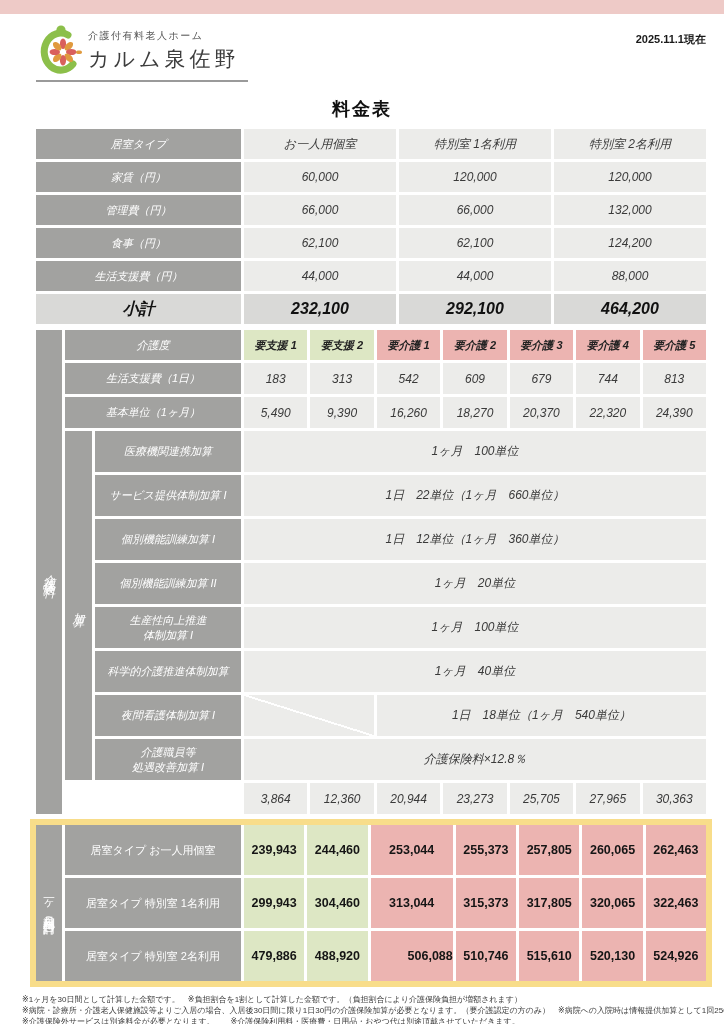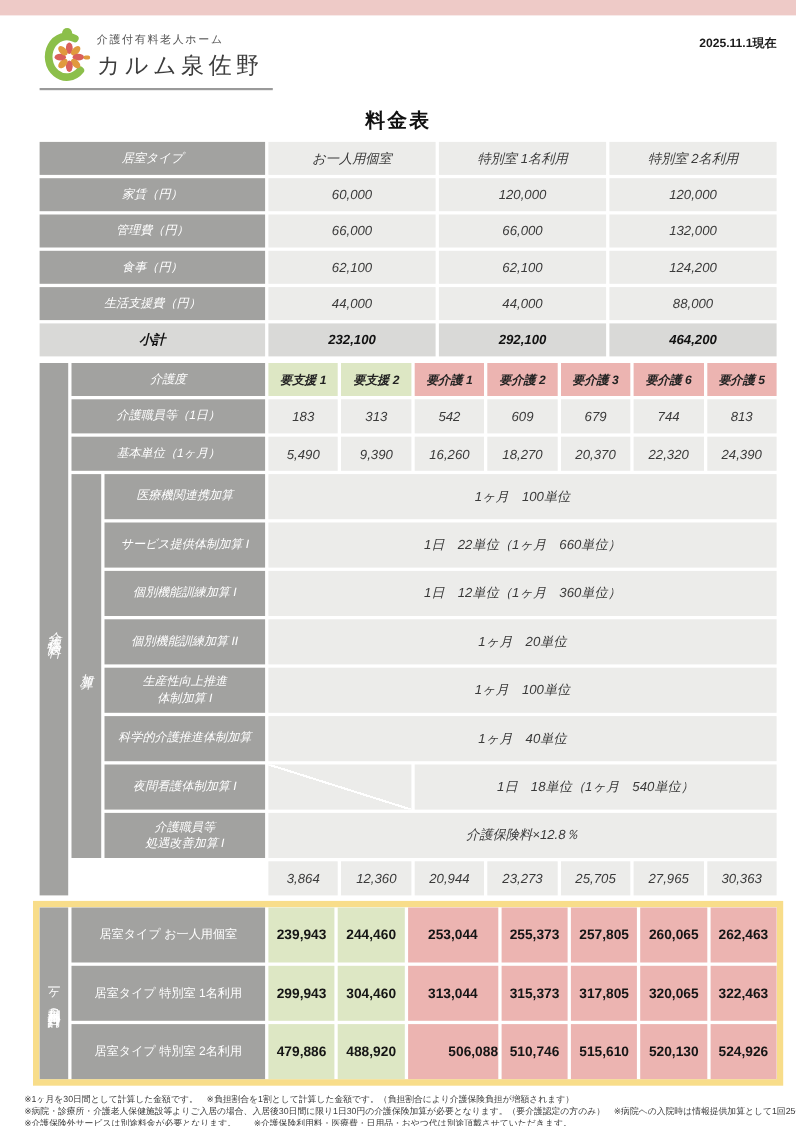--- a/index.html
+++ b/index.html
@@ -28,21 +28,21 @@
   .date-note{position:absolute;right:0;top:9px;font-size:11px;font-weight:bold;color:#1a1a1a;}
   .page-title{text-align:center;font-size:18px;font-weight:bold;color:#111;letter-spacing:2px;margin:4px 0 8px;}
 
   .content{margin-left:36px;width:670px;font-style:italic;}
 
   
   .hc{background:var(--header-gray);color:#fff;display:flex;align-items:center;justify-content:center;
       font-size:11px;text-align:center;white-space:pre-line;line-height:1.35;}
   .vc{background:var(--cell-gray);color:#3a3a3a;display:flex;align-items:center;justify-content:center;
       font-size:12px;text-align:center;}
-  .sub{background:var(--subtotal-gray);color:#111;font-weight:bold;font-size:12px;}
+  .sub{background:var(--subtotal-gray);color:#111;font-weight:bold;font-size:16px;}
   .green{background:var(--support-green);}
   .pink{background:var(--care-pink);}
   .lvl{font-weight:bold;font-size:11px;color:#222;}
   .vert{writing-mode:vertical-rl;text-orientation:upright;letter-spacing:3px;font-size:12px;}
   .diag{background-color:var(--cell-gray);
         background-image:linear-gradient(to top right,transparent 48.8%,#ffffff 48.8%,#ffffff 51.2%,transparent 51.2%);}
 
   .t1{display:grid;grid-template-columns:205px 152px 152px 152px;grid-template-rows:repeat(6,30px);gap:3px;}
   .t2{display:grid;margin-top:6px;
       grid-template-columns:26px 27px 146px repeat(7,1fr);
@@ -138,24 +138,24 @@
 
   <div class="t2">
     <div class="hc vert" style="grid-column:1;grid-row:1/13;">介護保険料</div>
 
     <div class="hc" style="grid-column:2/4;grid-row:1;">介護度</div>
     <div class="vc lvl green" style="grid-column:4;grid-row:1;">要支援 1</div>
     <div class="vc lvl green" style="grid-column:5;grid-row:1;">要支援 2</div>
     <div class="vc lvl pink" style="grid-column:6;grid-row:1;">要介護 1</div>
     <div class="vc lvl pink" style="grid-column:7;grid-row:1;">要介護 2</div>
     <div class="vc lvl pink" style="grid-column:8;grid-row:1;">要介護 3</div>
-    <div class="vc lvl pink" style="grid-column:9;grid-row:1;">要介護 6</div>
+    <div class="vc lvl pink" style="grid-column:9;grid-row:1;">要介護 4</div>
     <div class="vc lvl pink" style="grid-column:10;grid-row:1;">要介護 5</div>
 
-    <div class="hc" style="grid-column:2/4;grid-row:2;">介護職員等（1日）</div>
+    <div class="hc" style="grid-column:2/4;grid-row:2;">生活支援費（1日）</div>
     <div class="vc" style="grid-column:4;grid-row:2;">183</div>
     <div class="vc" style="grid-column:5;grid-row:2;">313</div>
     <div class="vc" style="grid-column:6;grid-row:2;">542</div>
     <div class="vc" style="grid-column:7;grid-row:2;">609</div>
     <div class="vc" style="grid-column:8;grid-row:2;">679</div>
     <div class="vc" style="grid-column:9;grid-row:2;">744</div>
     <div class="vc" style="grid-column:10;grid-row:2;">813</div>
 
     <div class="hc" style="grid-column:2/4;grid-row:3;">基本単位（1ヶ月）</div>
     <div class="vc" style="grid-column:4;grid-row:3;">5,490</div>

